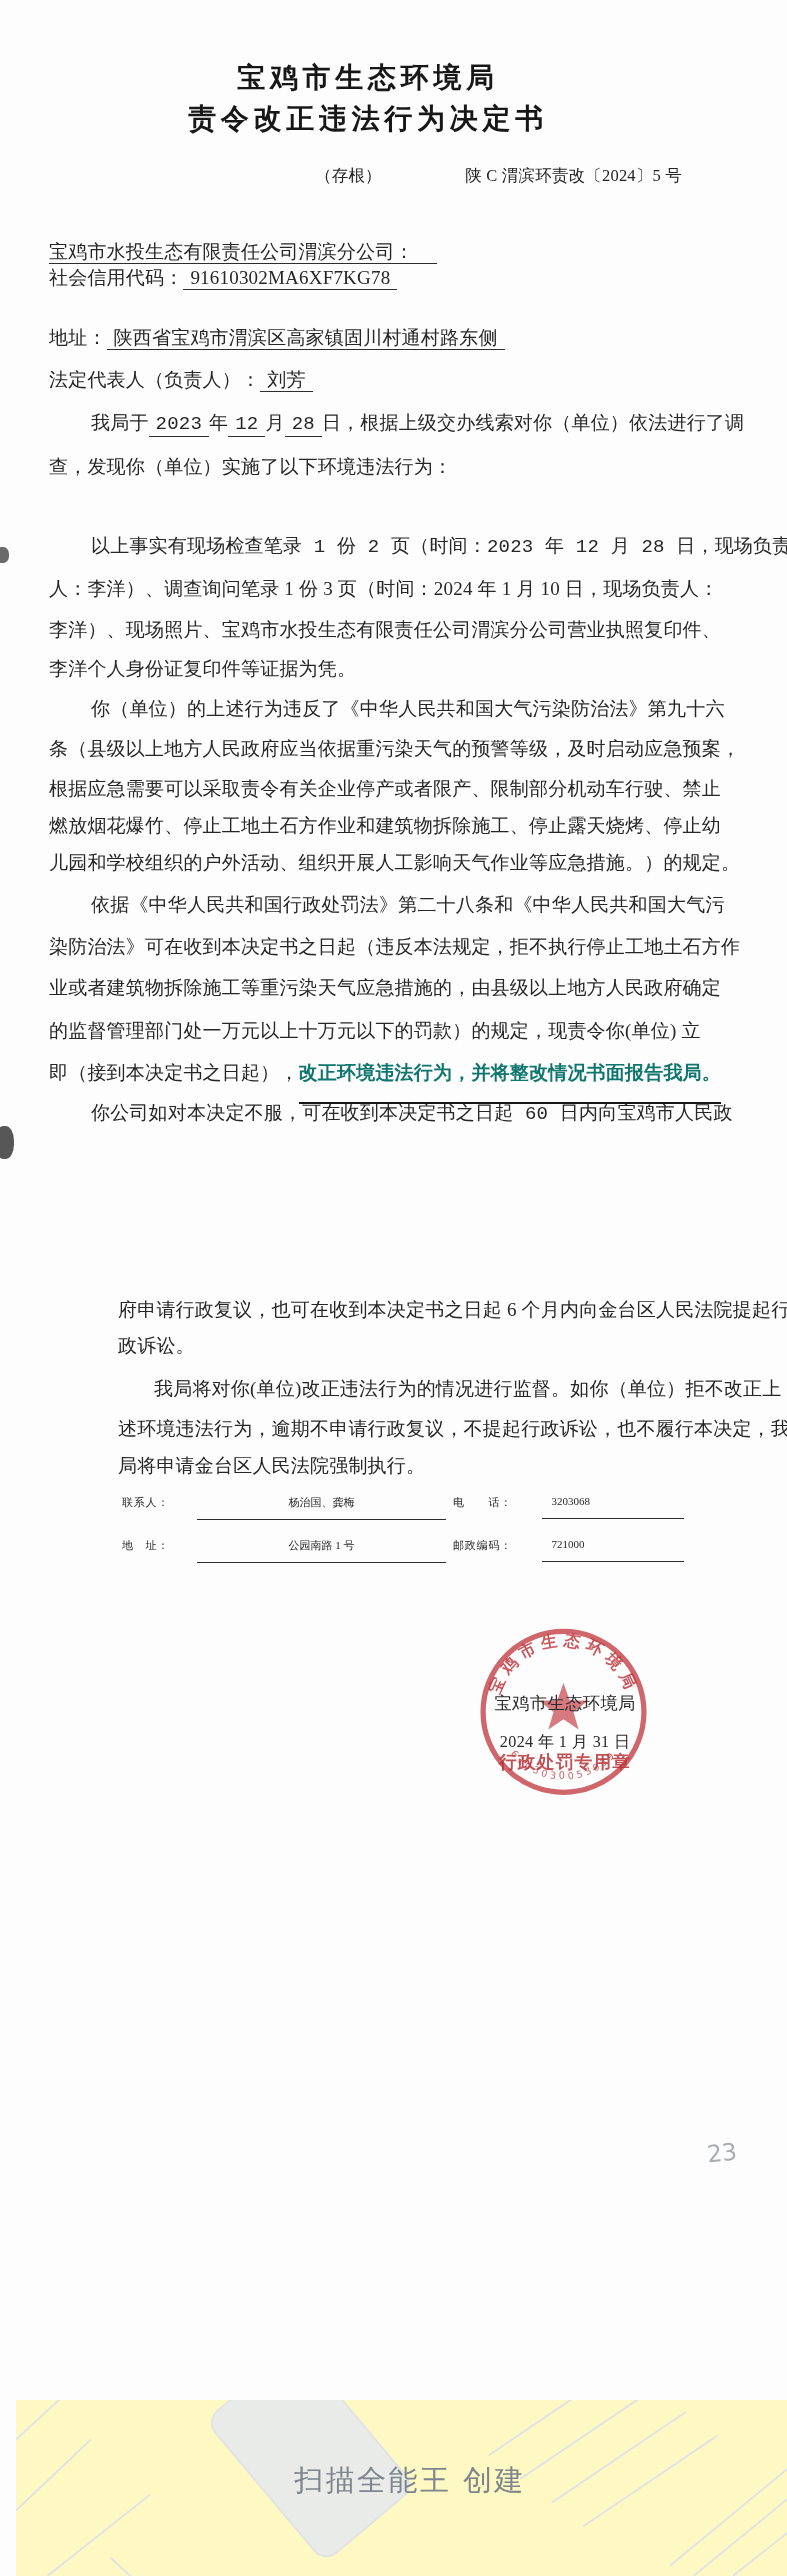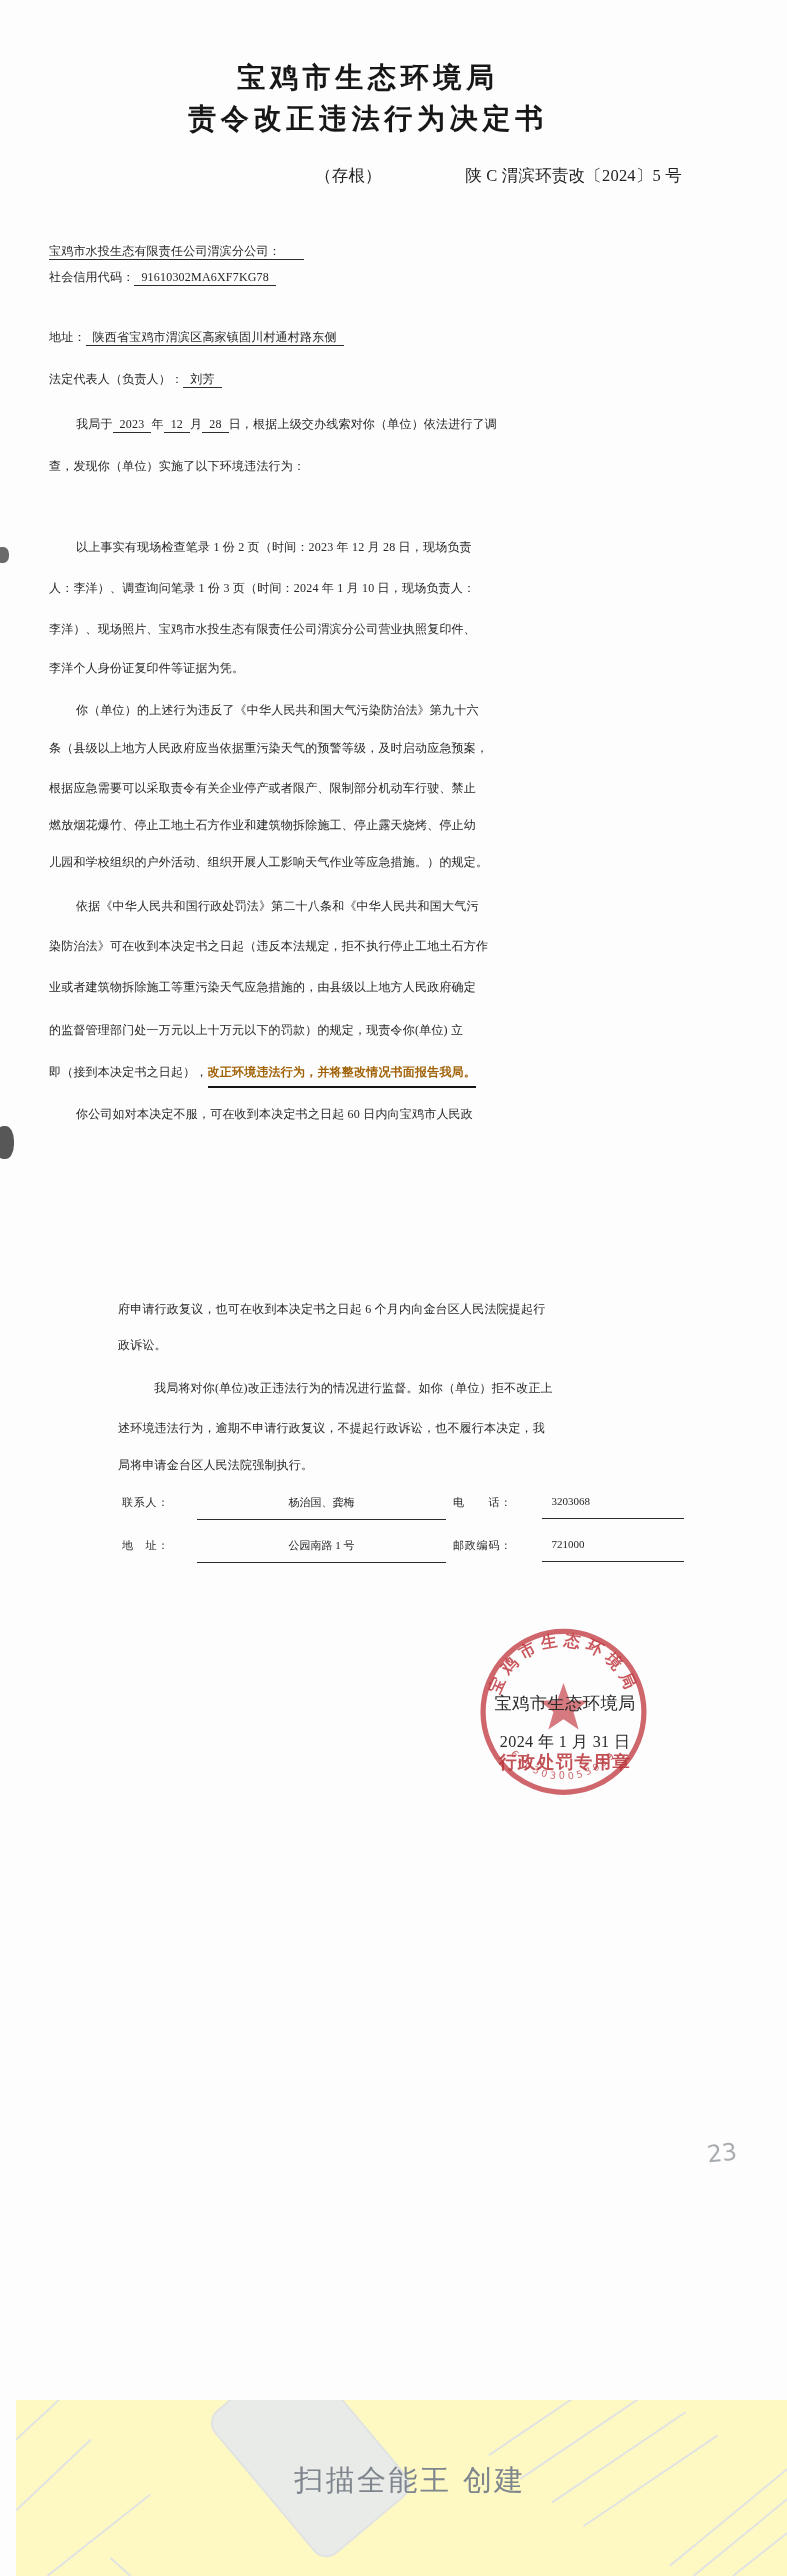--- a/index.html
+++ b/index.html
@@ -1,29 +1,29 @@
 <!DOCTYPE html>
 <html style="font-size:12.6px"><head>
 <meta charset="utf-8">
 <style>
   html,body{margin:0;padding:0;background:#e9e9e9;}
   .page{
     position:relative;width:788px;height:2576px;margin:0 auto;
     background:#fdfdfd;overflow:hidden;
     font-family:"Liberation Serif","DejaVu Serif",serif;color:#262626;
   }
-  .ln{position:absolute;left:49px;white-space:nowrap;font-size:12px;letter-spacing:0.2px;line-height:23.6px;}
-  .in{left:76px;}
+  .ln{position:absolute;left:49px;white-space:nowrap;font-size:19px;letter-spacing:0.2px;line-height:23.6px;}
+  .in{left:91px;font-family:Liberation Mono, monospace;}
   .pg2{left:118px;}
   .pg2in{left:154px;}
   .title{left:0;width:736px;text-align:center;font-weight:bold;font-size:28px;letter-spacing:4.7px;color:#171717;}
   .docnum{font-size:16.5px;color:#222;}
   .u{border-bottom:1.6px solid #2d2d2d;padding-bottom:0.8px;}
   .fill{border-bottom:1.6px solid #2d2d2d;padding:0 7px 0.8px 7px;}
-  .em-u{font-weight:bold;color:#a16207;border-bottom:2px solid #161616;padding-bottom:7px;}
+  .em-u{font-weight:bold;color:#0f766e;border-bottom:2px solid #161616;padding-bottom:19px;}
   .row{position:absolute;left:0;width:100%;height:28px;font-size:11px;}
   .row .lbl{position:absolute;white-space:nowrap;letter-spacing:0.8px;}
   .blank{position:absolute;height:24.4px;border-bottom:1.6px solid #2b2b2b;white-space:nowrap;}
   .blank.ctr{text-align:center;}
   .blank.lft{text-align:left;padding-left:9.5px;box-sizing:border-box;}
   .artifact{position:absolute;background:#454545;border-radius:45%;}
   .pagenum{
     position:absolute;left:707px;top:2139px;font-size:23.6px;color:#9a9ea3;
     transform:rotate(-6deg);font-family:"DejaVu Sans",sans-serif;opacity:.85;
   }

